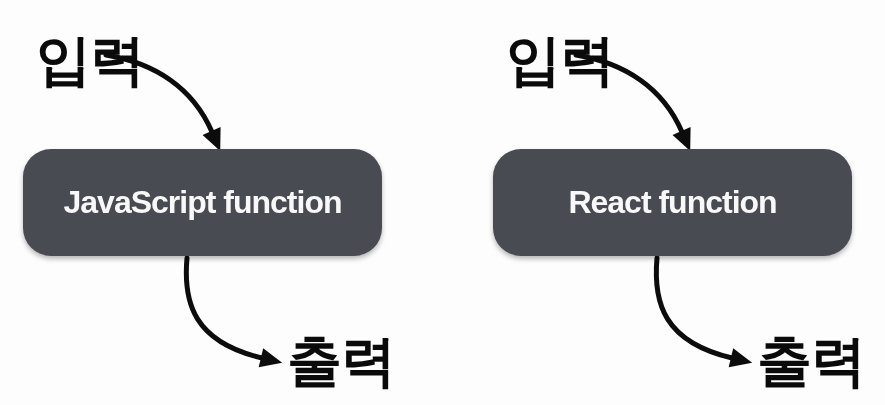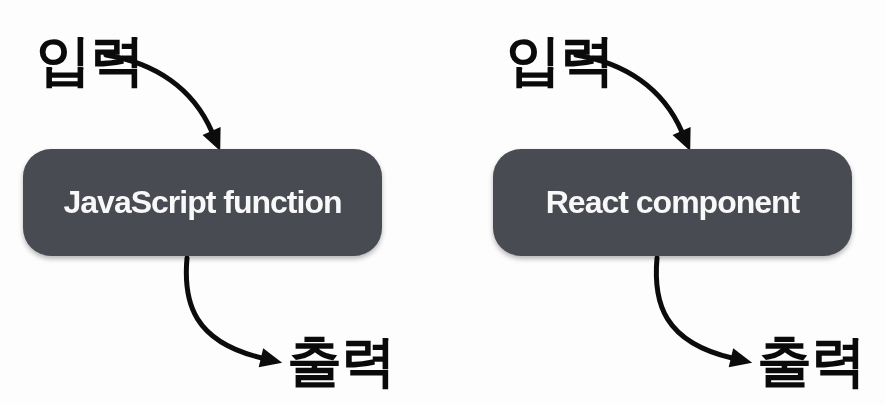--- a/index.html
+++ b/index.html
@@ -91,18 +91,18 @@
     <div class="io-label input-label">입력</div>
     <div class="node-box">
       <span class="node-label">JavaScript function</span>
     </div>
     <div class="io-label output-label">출력</div>
   </div>
 
   <div class="group group-b">
     <div class="io-label input-label">입력</div>
     <div class="node-box">
-      <span class="node-label">React component</span>
+      <span class="node-label">React function</span>
     </div>
     <div class="io-label output-label">출력</div>
   </div>
 
 </div>
 
 </body></html>

